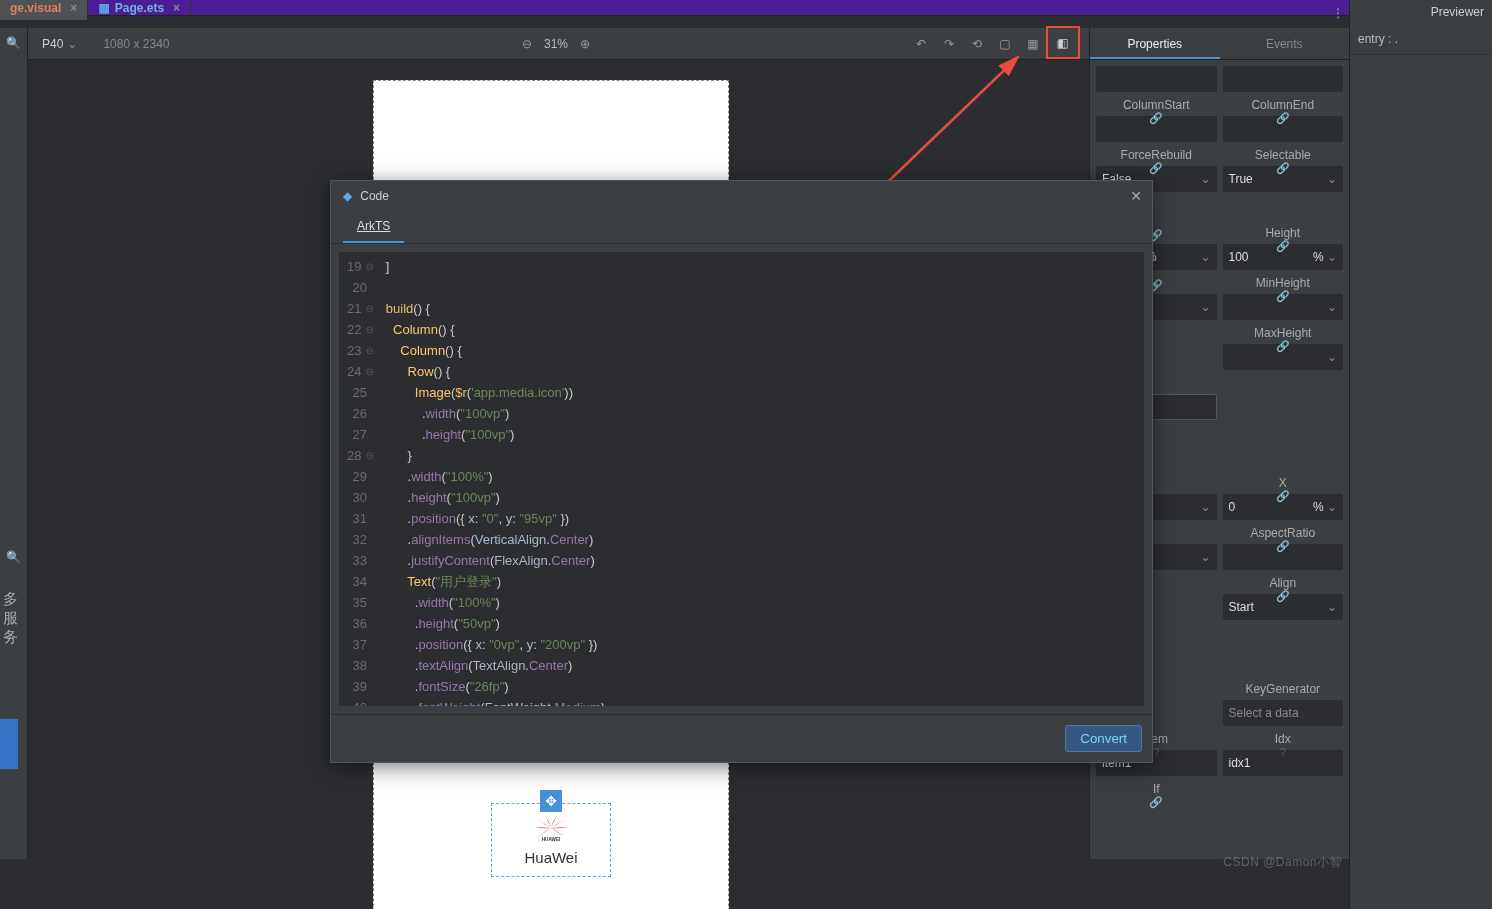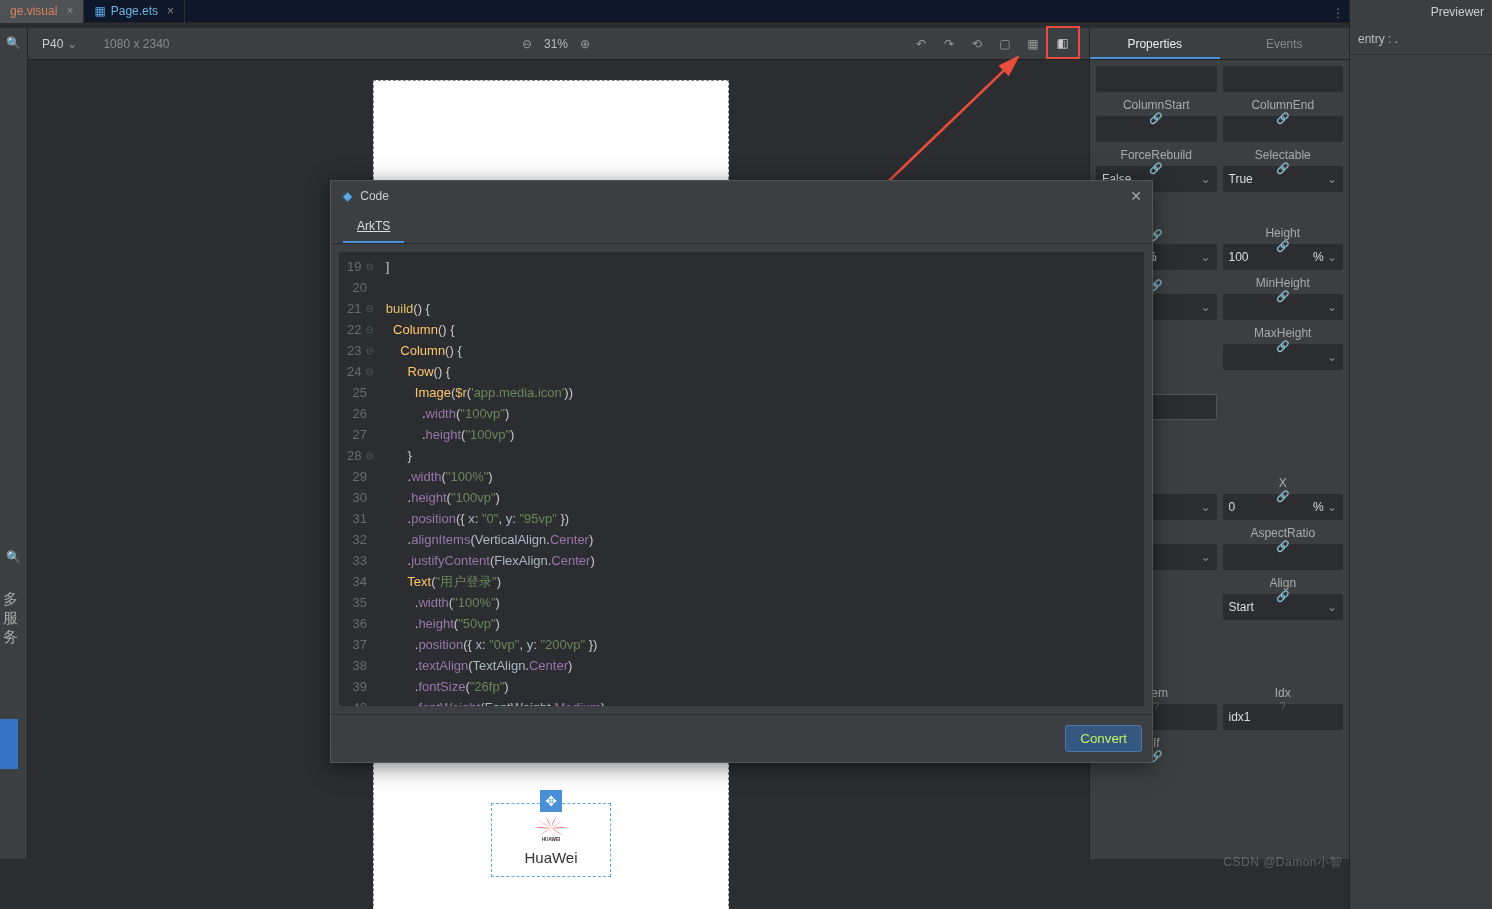--- a/index.html
+++ b/index.html
@@ -1,17 +1,17 @@
 <!DOCTYPE html>
 <html><head>
 <meta charset="utf-8">
 <style>
 * { box-sizing: border-box; margin: 0; padding: 0; font-family: -apple-system, "Segoe UI", Arial, sans-serif; }
 body { background: #2b2d30; color: #b0b0b0; font-size: 12px; width: 1492px; height: 909px; overflow: hidden; position: relative; }
-.top-tabs { height: 23px; background: #0f172a; display: flex; align-items: center; border-bottom: 1px solid #222; }
+.top-tabs { height: 16px; background: #4c1d95; display: flex; align-items: center; border-bottom: 1px solid #222; font-weight: bold; }
 .file-tab { padding: 5px 10px; display: flex; align-items: center; gap: 5px; border-right: 1px solid #2b2d30; color: #bbb; position: relative; }
 .file-tab.active { background: #4e5254; color: #d9825f; }
 .file-tab .close-x { color: #888; margin-left: 4px; }
 .previewer-side { position: absolute; right: 0; top: 0; width: 143px; height: 909px; background: #3c3f41; border-left: 1px solid #222; }
 .previewer-hdr { padding: 5px 8px; color: #ccc; display:flex; align-items:center; gap:4px;justify-content:flex-end;}
 .previewer-mini { position:absolute; right:148px; top:6px; color:#888;}
 .entry-line { padding: 8px; color: #bbb; border-bottom: 1px solid #333; }
 .sub-toolbar { height: 32px; background: #3c3f41; display: flex; align-items: center; padding: 0 8px; border-bottom: 1px solid #222; position: relative; }
 .device { color: #ccc; padding: 0 6px; display: flex; gap: 4px; align-items: center; }
 .dims { color: #888; margin-left: 20px; }
@@ -47,21 +47,21 @@
 .fold { color:#555; font-size:10px;}
 .code-lines { padding: 4px 8px; color: #bbb; white-space: pre; }
 .code-lines div { height: 21px; line-height: 21px; }
 .tk-fn { color: #e8bf6a; }
 .tk-punc { color: #c9c9c9; }
 .tk-str { color: #6a8759; }
 .tk-prop { color: #9876aa; }
 .tk-call { color: #ffc66d; }
 .tk-id { color: #a9b7c6; }
 .modal-footer { padding: 10px; text-align: right; border-top: 1px solid #2b2d30; }
-.convert-btn { background: #365880; border: 1px solid #4a77a8; color: #bef264; padding: 5px 14px; border-radius: 3px; cursor: pointer; }
+.convert-btn { background: #365880; border: 1px solid #4a77a8; color: #7dd3fc; padding: 5px 14px; border-radius: 3px; cursor: pointer; }
 .left-strip { position: absolute; left: 0; top: 28px; width: 28px; height: 831px; background: #3c3f41; border-right: 1px solid #222;}
 .left-strip .sicon { margin: 8px auto; display:block; width:16px; text-align:center; color:#888;}
 .left-bottom-txt { position:absolute; left:3px; top:562px; color:#aaa; writing-mode:horizontal-tb; font-size:15px;}
 .blue-sq { position:absolute; left:0; bottom:90px; width:18px; height:50px; background:#3573c6; }
 .watermark { position:absolute; right:150px; bottom:38px; color:rgba(255,255,255,.24); font-size:12px; letter-spacing:.5px;}
 svg.arrow { position:absolute; pointer-events:none; }
 .info-ic { color:#666; font-size:11px;}
 </style>
 </head>
 <body>
@@ -307,20 +307,28 @@
           </div>
           <div class="prop-val">
             <span>Start</span>
             <span class="chev">⌄</span>
           </div>
         </div>
     </div>
     <div style="height:56px;"></div>
     <div class="prop-row">
       <div class="prop-cell"></div>
+      <div class="prop-cell">
+          <div class="prop-label">
+            <span>KeyGenerator</span>
+          </div>
+          <div class="prop-val">
+            <span style="color:#888;">Select a data</span>
+          </div>
+        </div>
     </div>
     <div class="prop-row">
       <div class="prop-cell">
           <div class="prop-label">
             <span>Item</span>
             <span class="info-ic">?</span>
           </div>
           <div class="prop-val">
             <span>item1</span>
           </div>

